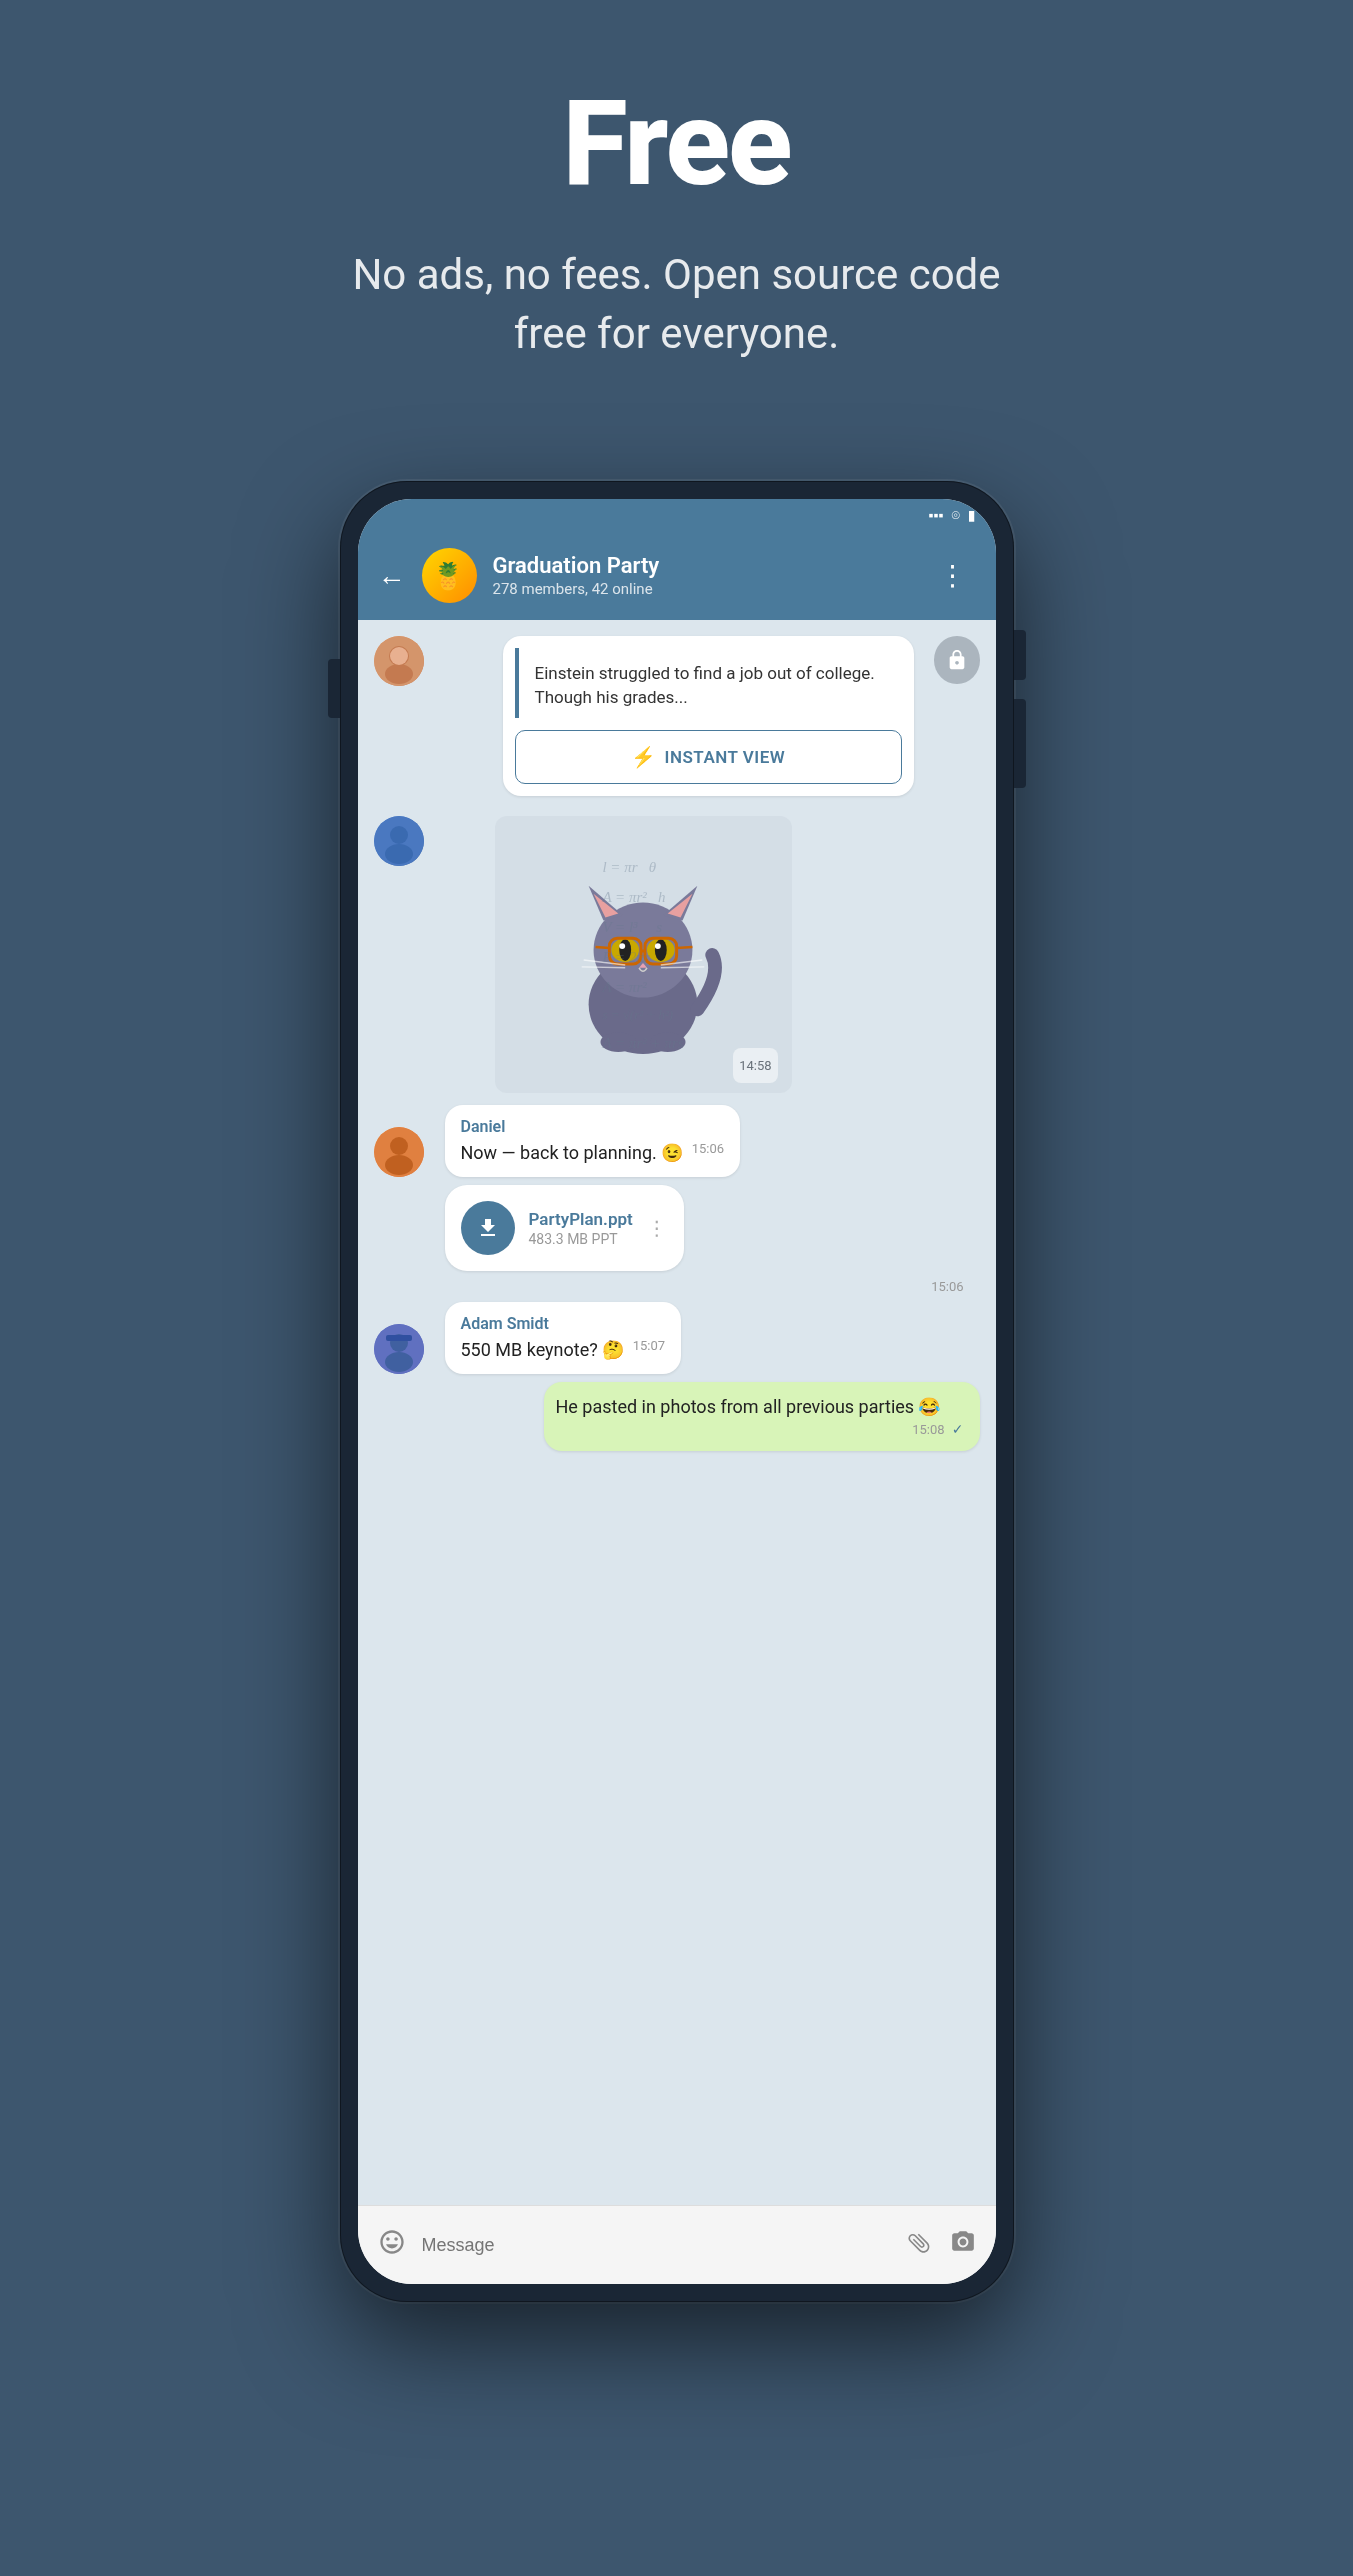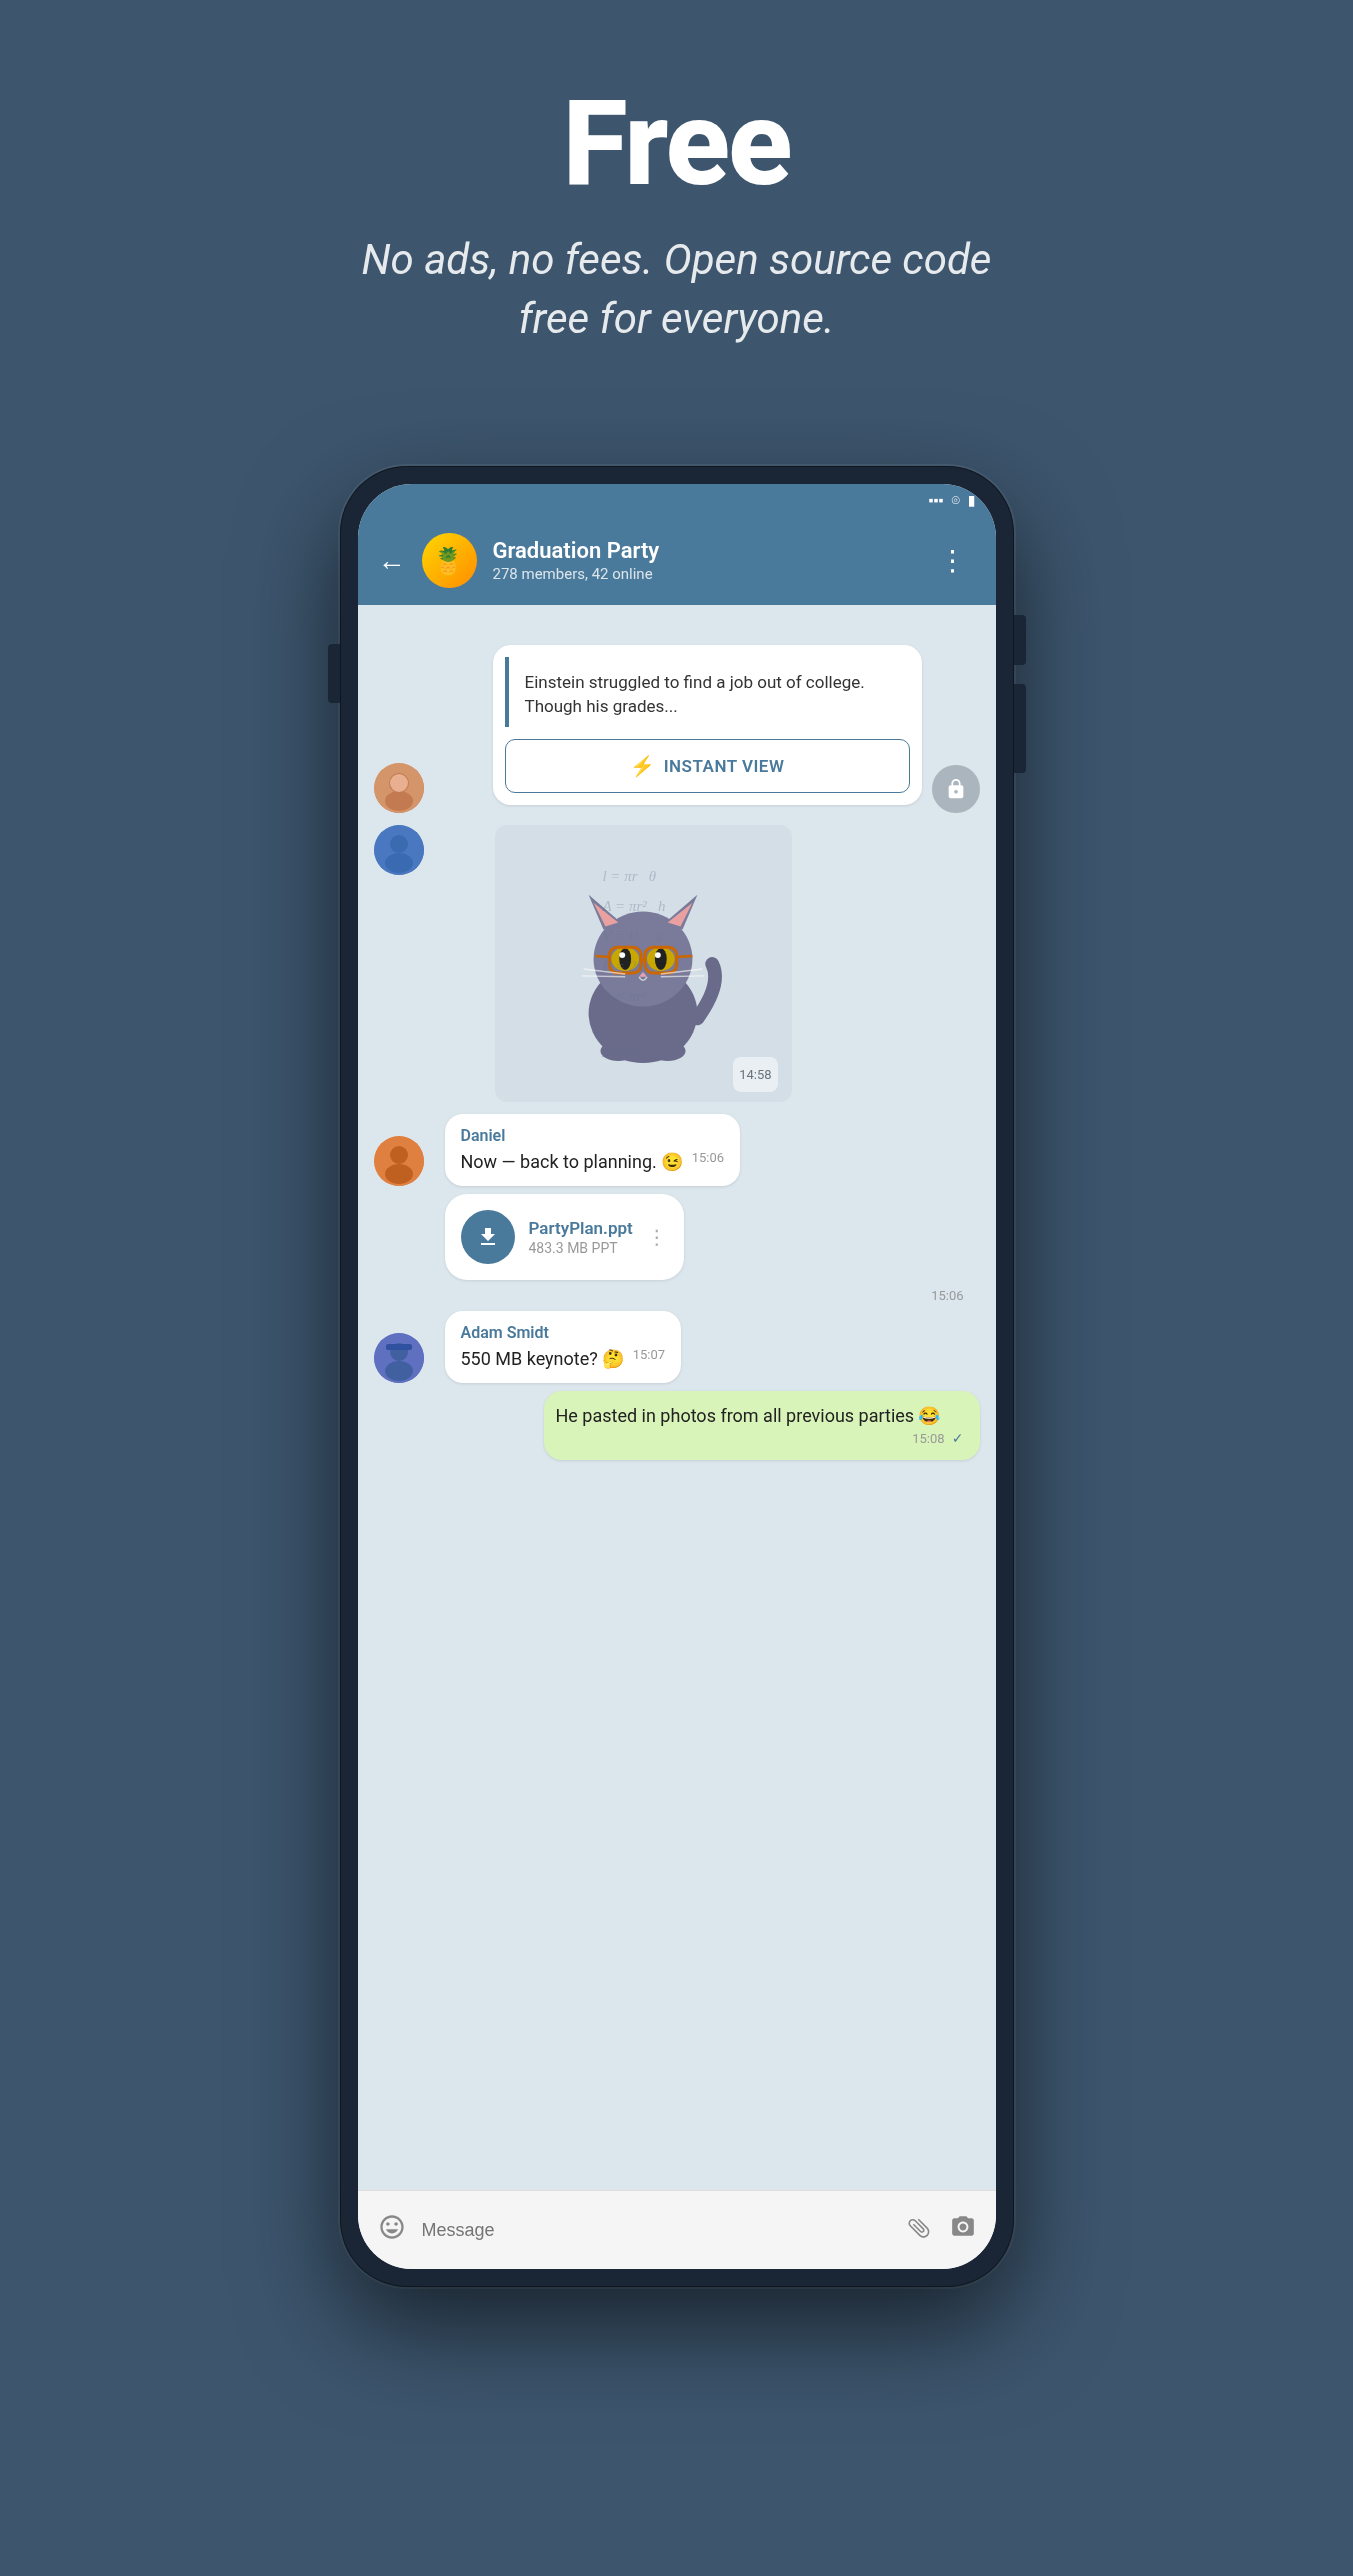--- a/index.html
+++ b/index.html
@@ -31,23 +31,22 @@
       line-height: 1.1;
       text-align: center;
     }
 
     .hero-subtitle {
       font-size: 42px;
       font-weight: 400;
       color: rgba(255,255,255,0.88);
       text-align: center;
       line-height: 1.4;
-      margin-top: 21px;
+      margin-top: 36px;
       max-width: 694px;
-      font-style: italic;
     }
 
     
     .phone-wrapper {
       margin-top: 59px;
       width: 674px;
       position: relative;
     }
 
     .phone-outer {
@@ -490,21 +489,21 @@
         </div>
         <div class="group-info">
           <div class="group-name">Graduation Party</div>
           <div class="group-members">278 members, 42 online</div>
         </div>
         <div class="header-menu">⋮</div>
       </div>
 
       <div class="chat-body">
 
-        <div style="display:flex; align-items:flex-end; gap:10px; margin-bottom:12px;margin-top:24px;">
+        <div style="display:flex; gap:20px; margin-bottom:12px;">
           <div class="avatar-sm" style="background: linear-gradient(135deg, #e8a87c, #c96a3a); width:50px; height:50px; border-radius:50%; flex-shrink:0;">
             <svg viewBox="0 0 50 50" width="50" height="50">
               <circle cx="25" cy="25" r="25" fill="#d4956b"></circle>
               <circle cx="25" cy="20" r="10" fill="#c47a50"></circle>
               <ellipse cx="25" cy="38" rx="14" ry="10" fill="#c47a50"></ellipse>
               <circle cx="25" cy="20" r="9" fill="#e8b090"></circle>
             </svg>
           </div>
           <div>
             <div class="article-bubble">

